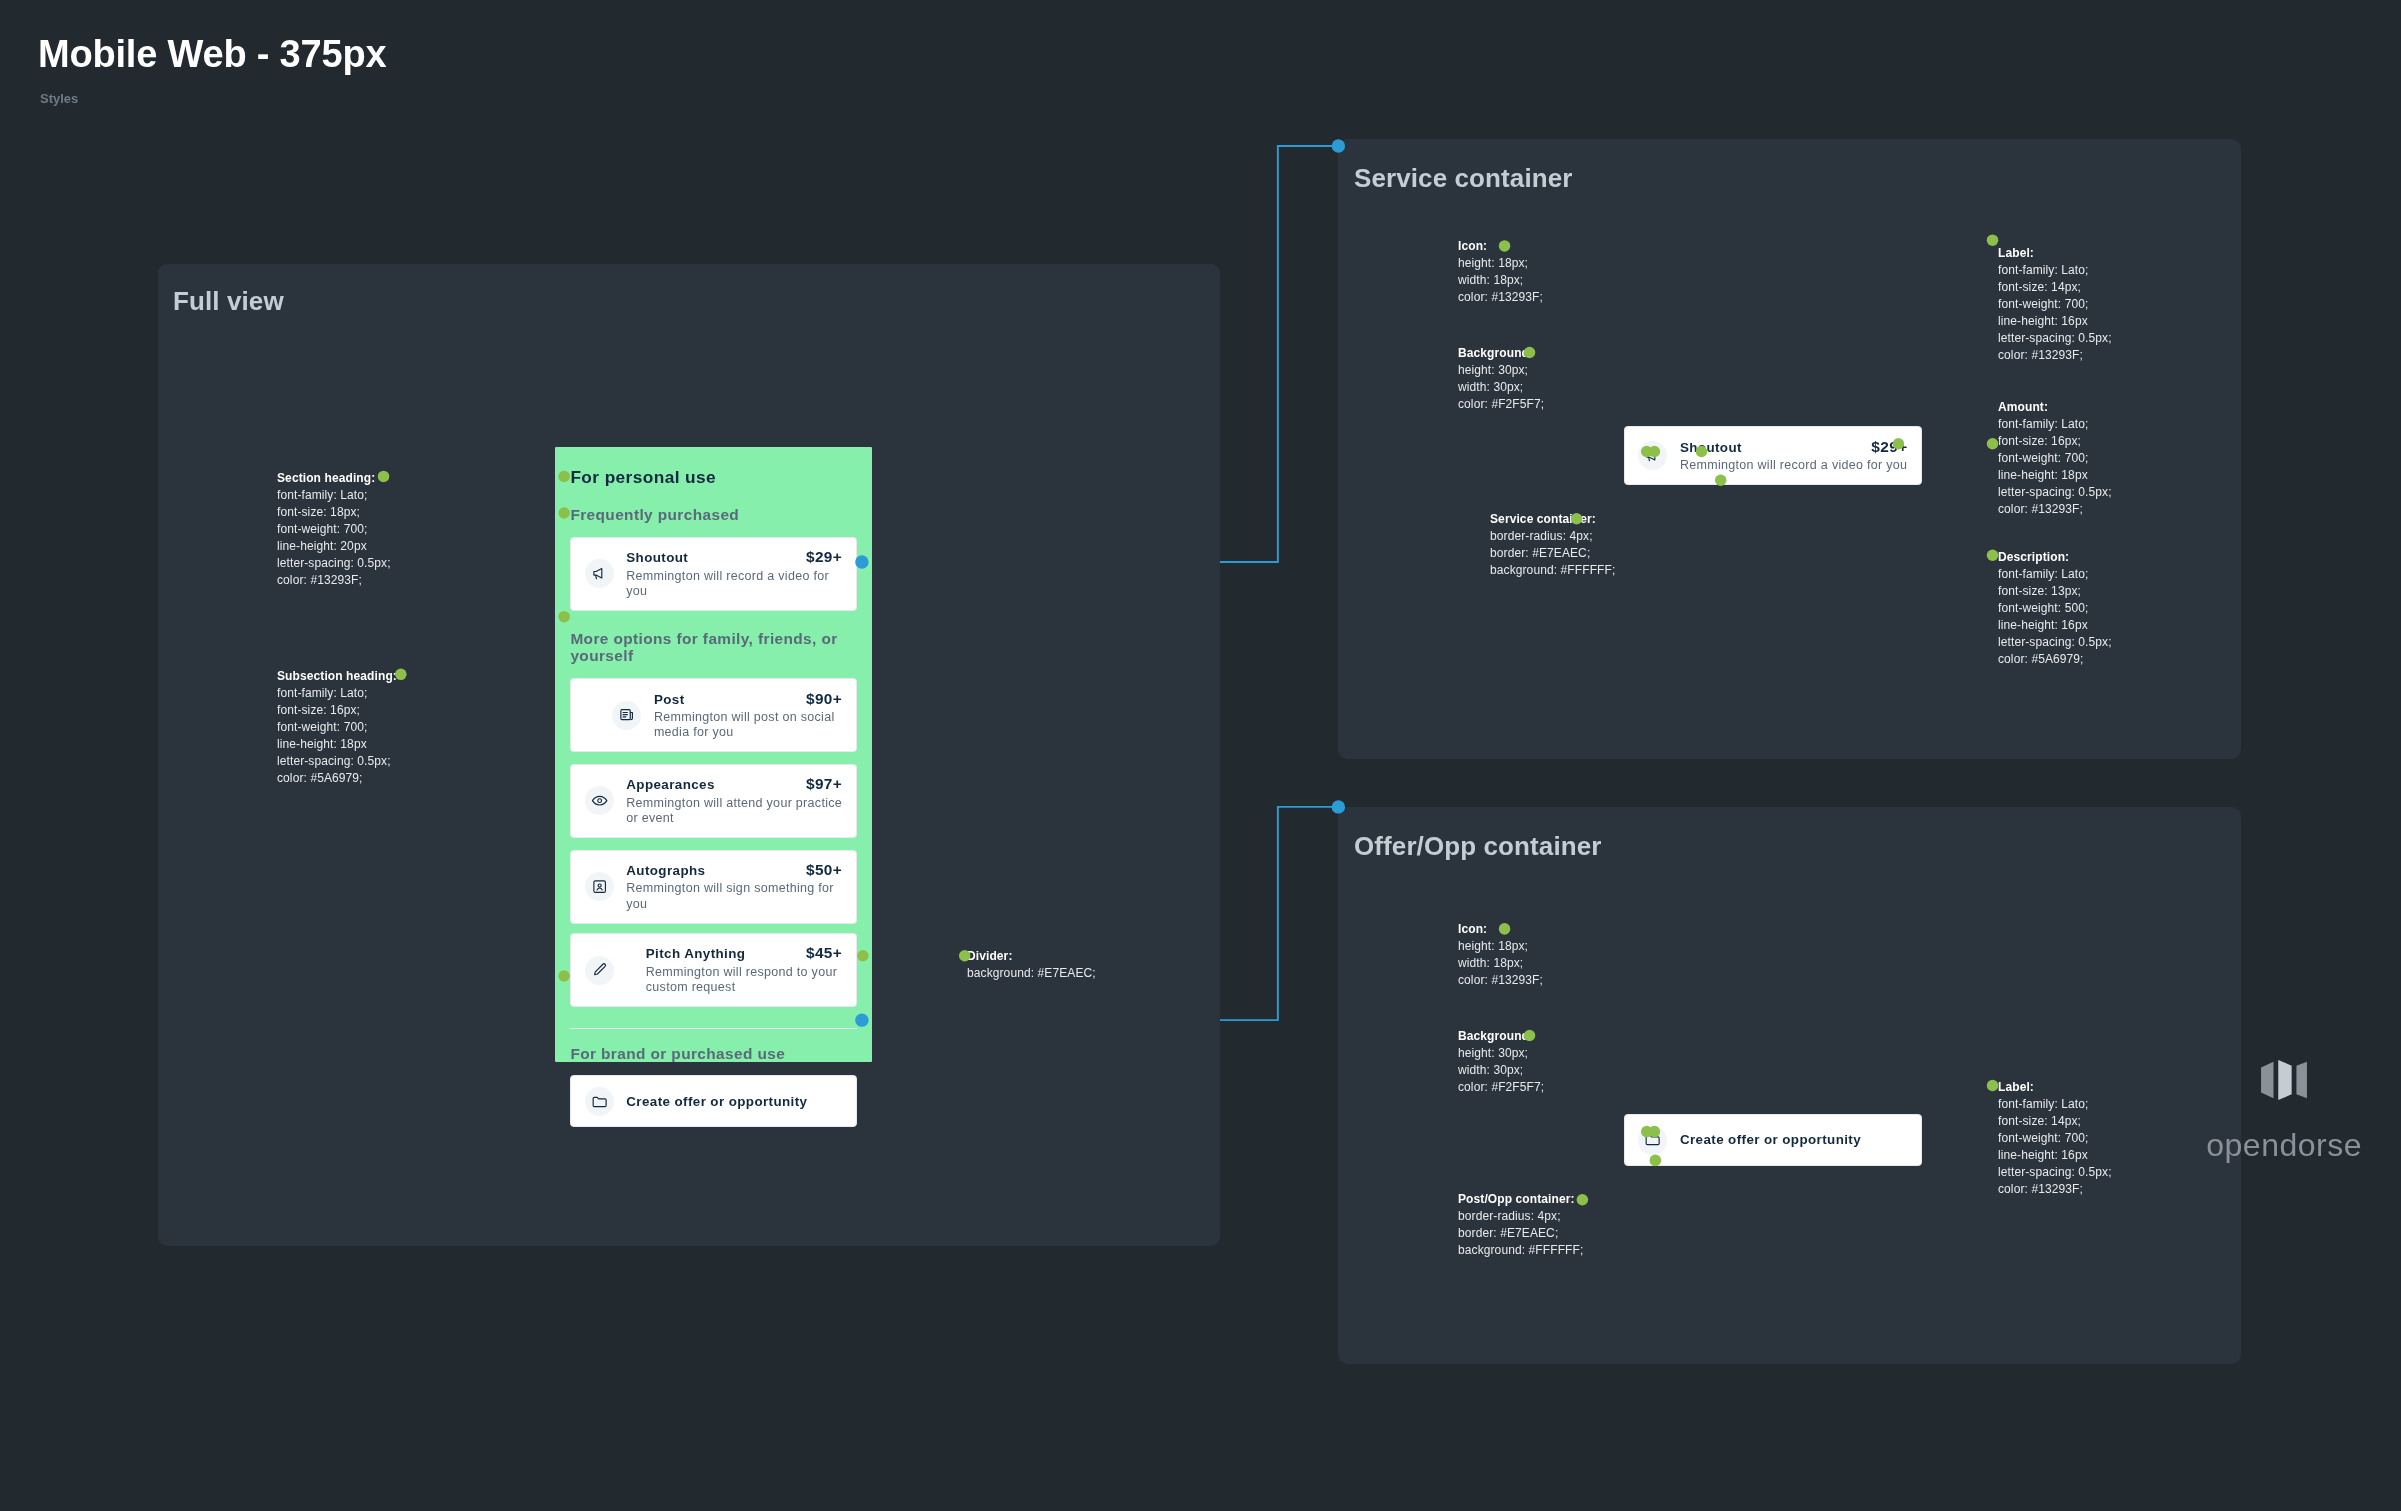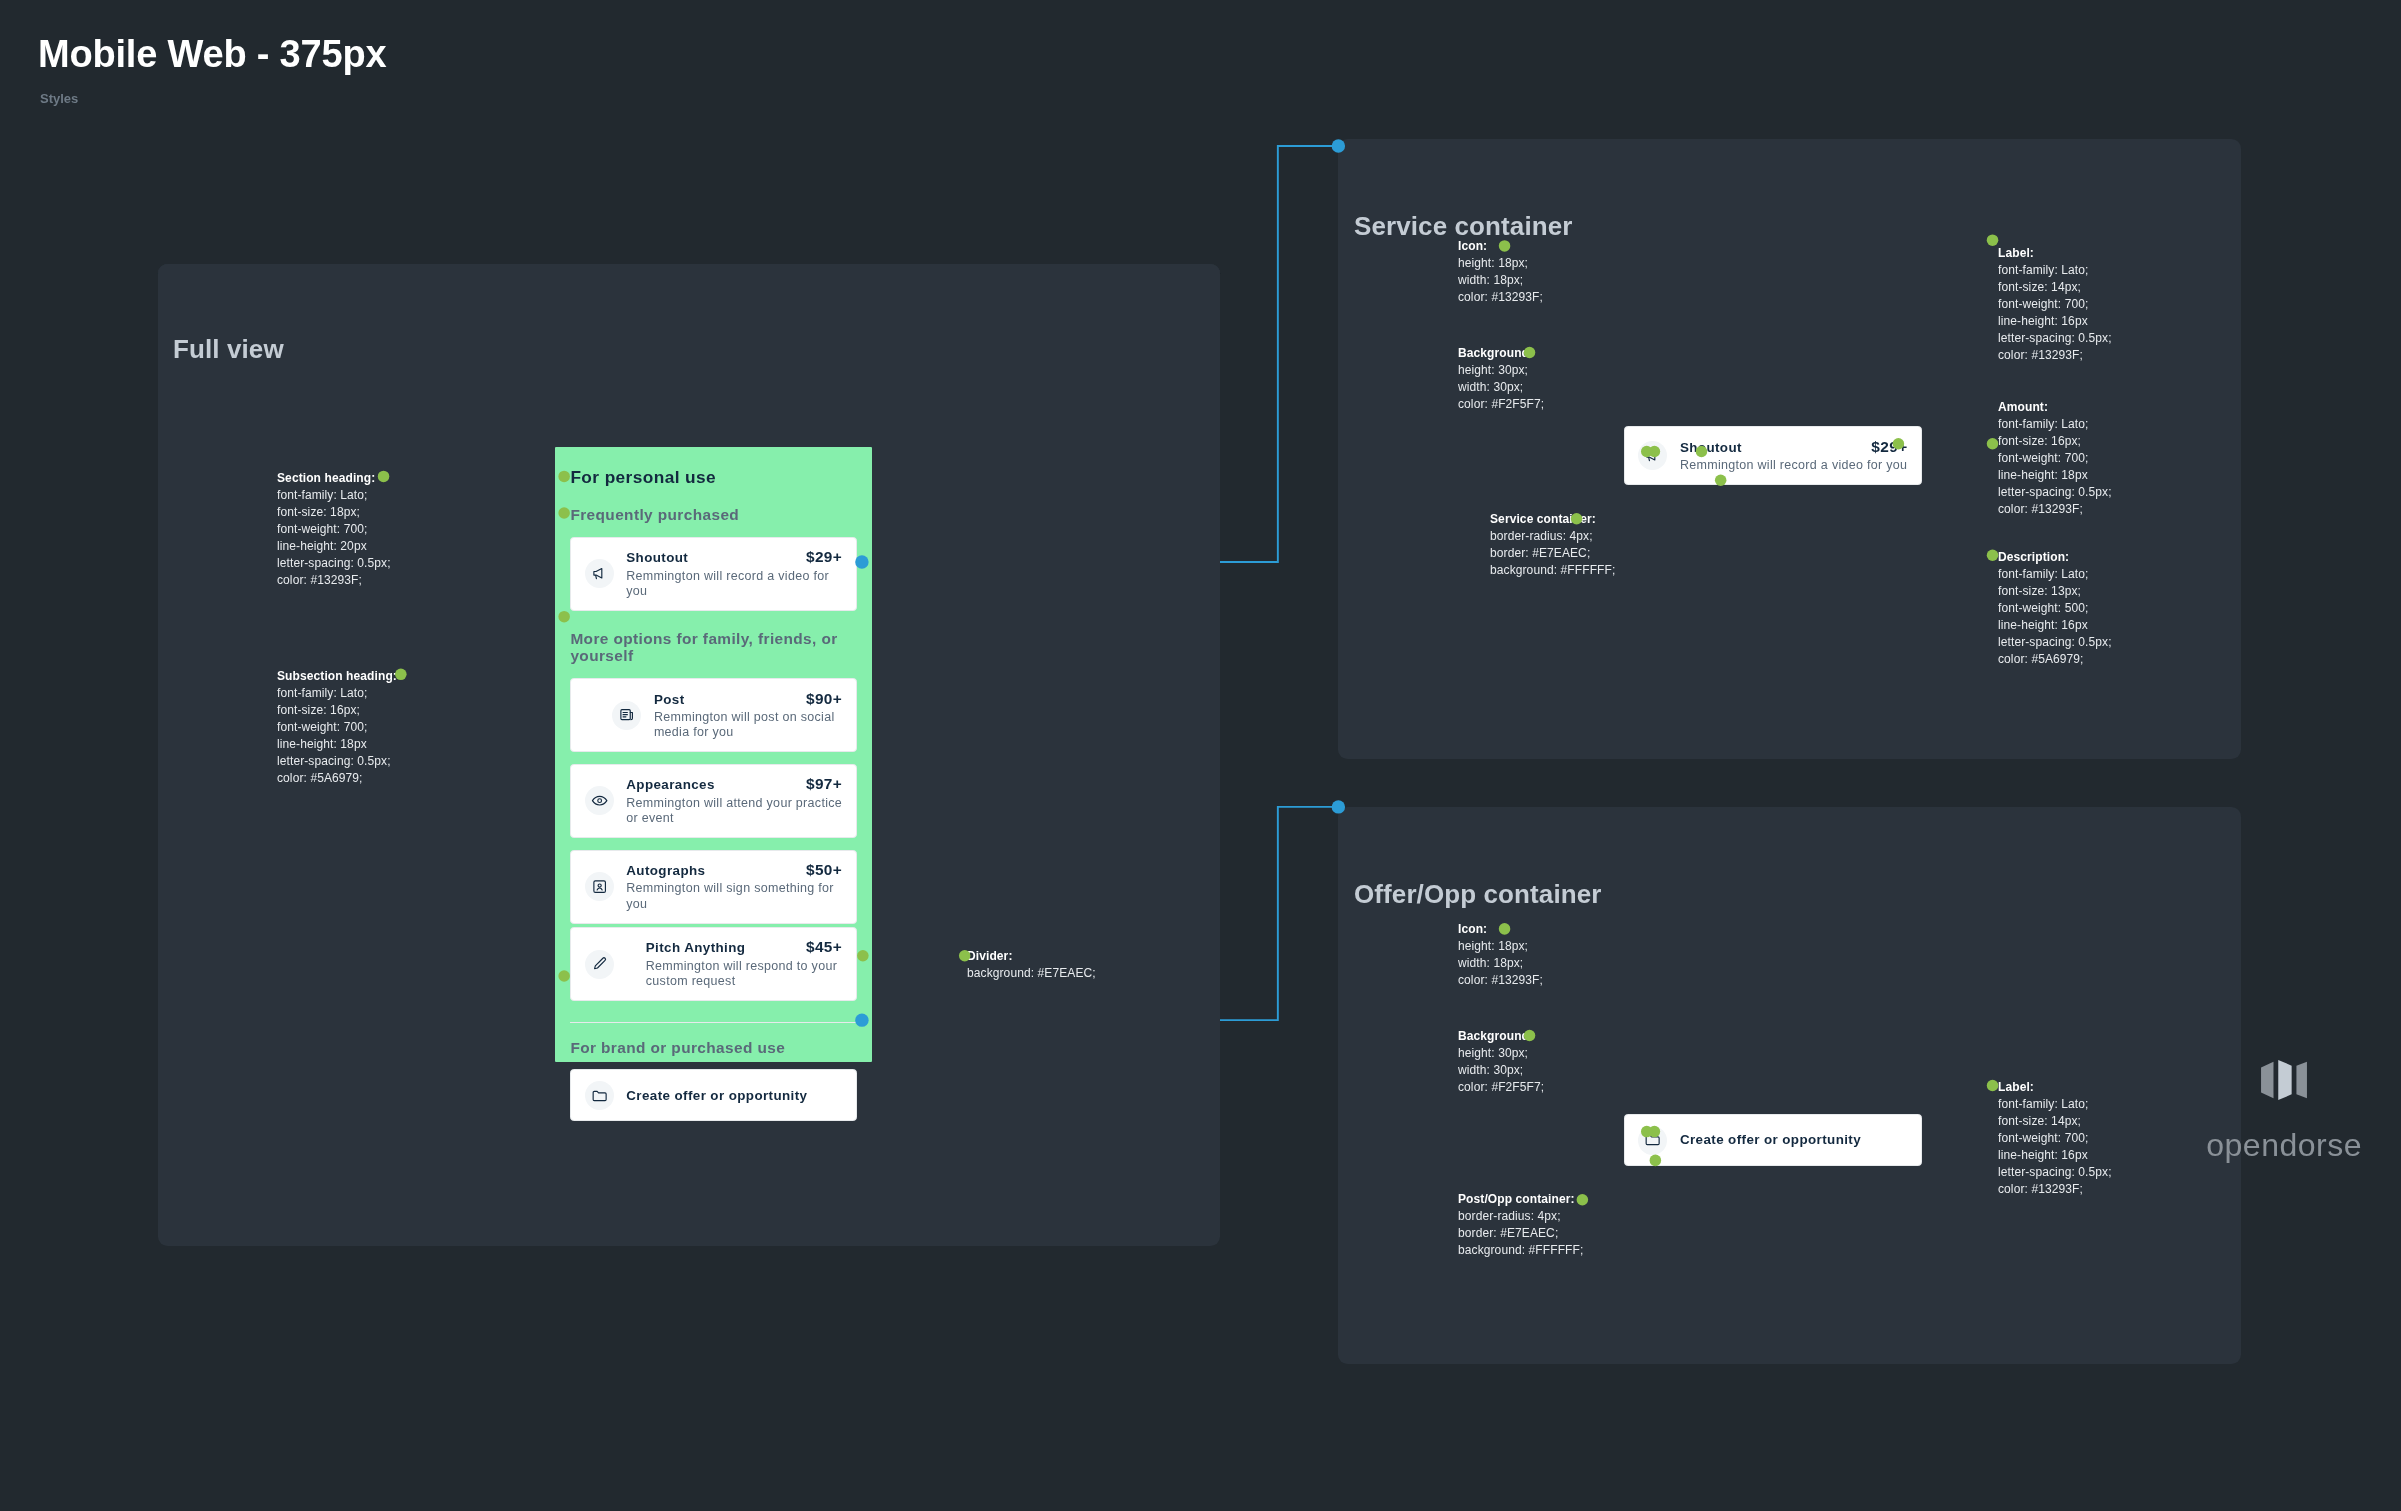--- a/index.html
+++ b/index.html
@@ -25,21 +25,20 @@
   
   .panel {
     position: absolute;
     background: #2B333C;
     border-radius: 9.6px;
   }
   .panel-title {
     position: absolute;
     font-size: 26px; font-weight: 700; color: #C4CCD4;
     letter-spacing: 0.1px;
-    margin-top: 48px;
   }
 
   
   .mock-card {
     position: absolute;
     background: #86efac;
     border-radius: 1px;
     padding: 21px 15.4px 17.3px 15.4px;
   }
   .mock-h1 {
@@ -230,21 +229,21 @@
       </span>
       <div class="svc-body">
         <div class="svc-top">
           <span class="svc-label">Autographs</span>
           <span class="svc-amount">$50+</span>
         </div>
         <div class="svc-desc">Remmington will sign something for you</div>
       </div>
     </div>
 
-    <div class="svc-row" style="margin-top:3px;gap:32px;">
+    <div class="svc-row" style="margin-top:9px;gap:32px;">
       <span class="svc-ico">
         <svg viewBox="0 0 24 24" fill="none" stroke="#13293F" stroke-width="1.6" stroke-linecap="round" stroke-linejoin="round">
           <path d="M16.5 4.5a2.1 2.1 0 0 1 3 3L9 18l-4 1 1-4 10.5-10.5z"></path>
         </svg>
       </span>
       <div class="svc-body">
         <div class="svc-top">
           <span class="svc-label">Pitch Anything</span>
           <span class="svc-amount">$45+</span>
         </div>

